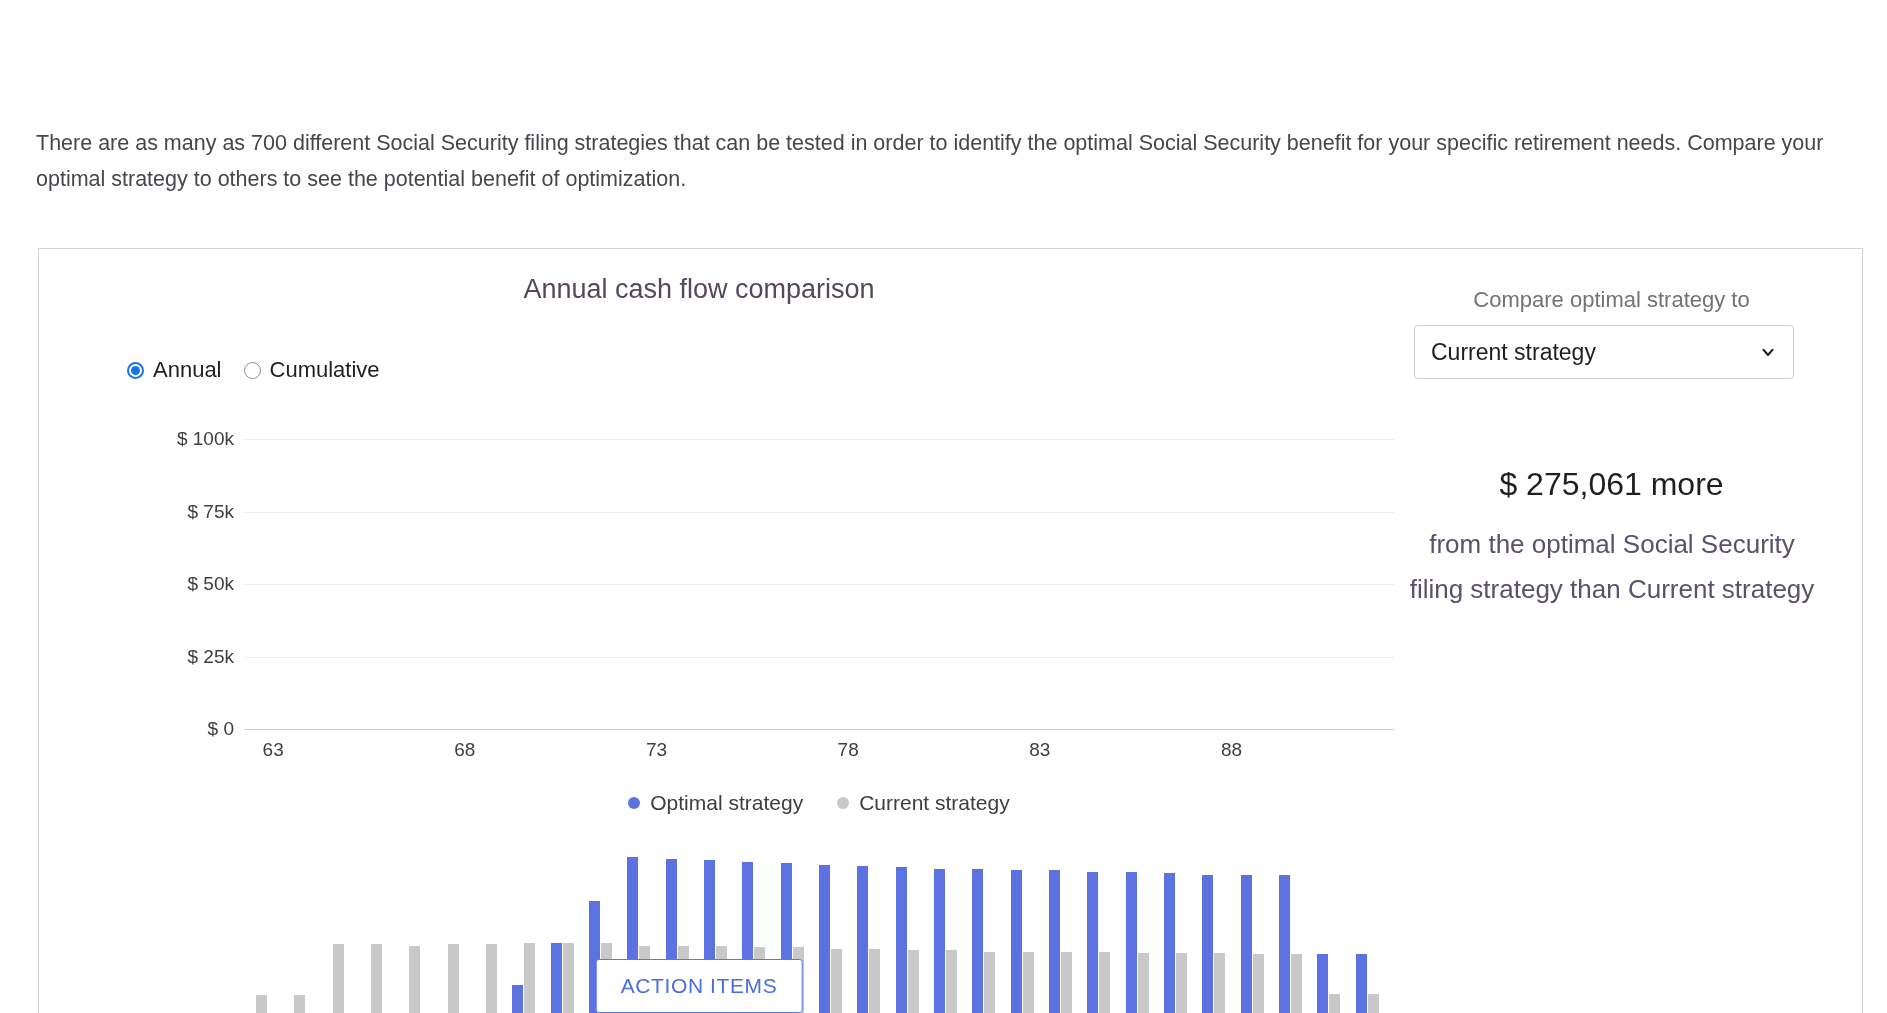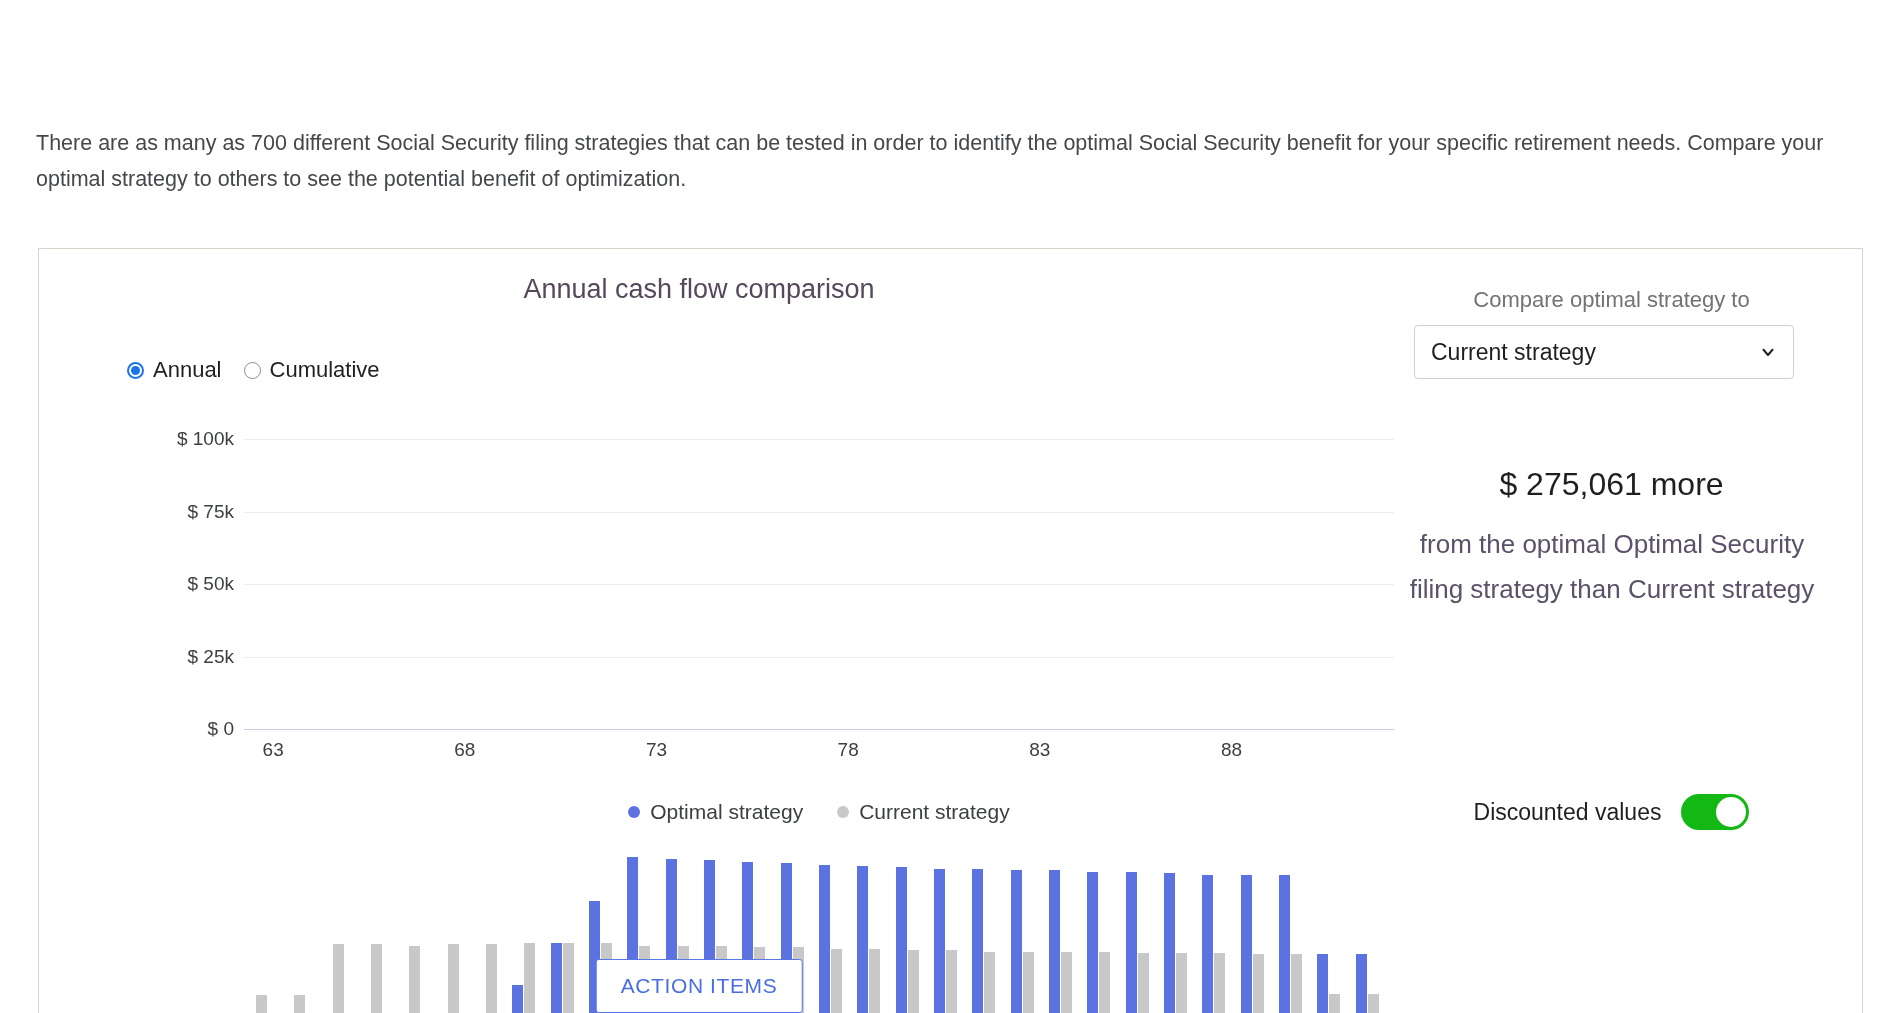--- a/index.html
+++ b/index.html
@@ -191,21 +191,20 @@
 
   .legend {
     position: absolute;
     left: 0;
     top: 352px;
     width: 1150px;
     display: flex;
     justify-content: center;
     align-items: center;
     gap: 34px;
-    margin-top: 9px;
   }
   .legend-item {
     display: flex;
     align-items: center;
     gap: 10px;
   }
   .legend-dot {
     width: 12px;
     height: 12px;
     border-radius: 50%;
@@ -522,23 +521,17 @@
       <div class="compare-label">Compare optimal strategy to</div>
 
       <div class="select-wrap">
         <span class="select-value">Current strategy</span>
         <svg class="chev" viewBox="0 0 24 24">
           <path d="M6 9 L12 16 L18 9" fill="none" stroke="#1f1f1f" stroke-width="2.6" stroke-linecap="round" stroke-linejoin="round"></path>
         </svg>
       </div>
 
       <div class="amount">$ 275,061 more</div>
-      <div class="benefit-text">from the optimal Optimal Security filing strategy than Current strategy</div>
-
-      <div class="toggle-row">
-        <span class="toggle-label">Discounted values</span>
-        <span class="toggle" id="disc-toggle" style="background: rgb(20, 184, 20);">
-          <span class="knob"></span>
-        </span>
-      </div>
+      <div class="benefit-text">from the optimal Social Security filing strategy than Current strategy</div>
+
     </div>
   </div>
 </div>
 
 </body></html>

